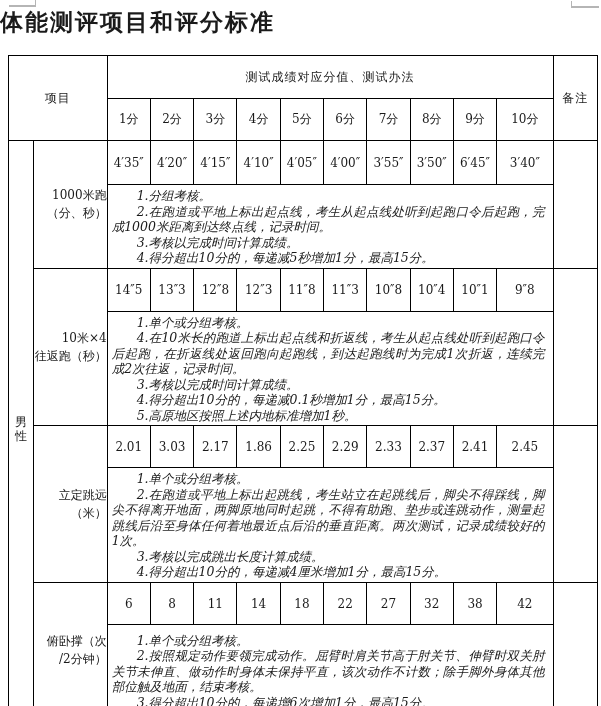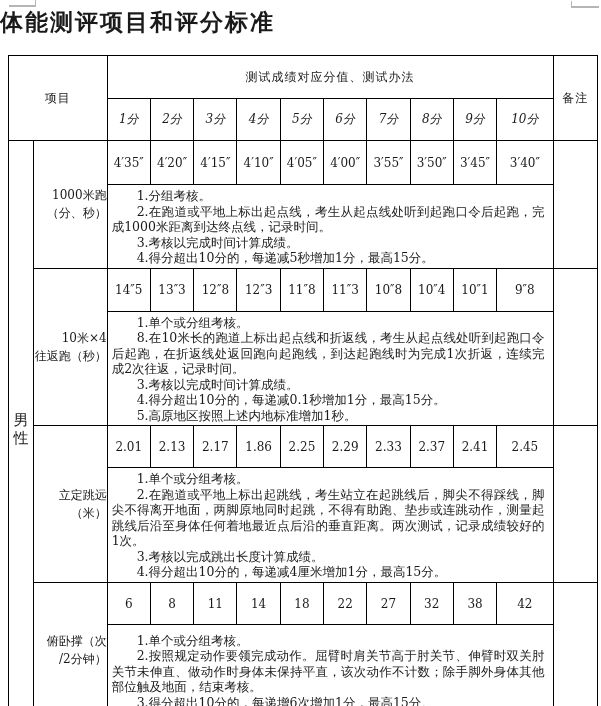--- a/index.html
+++ b/index.html
@@ -17,28 +17,28 @@
   }
   table#score-table{
     position:absolute;left:8px;top:55px;
     border-collapse:collapse;table-layout:fixed;width:590px;
   }
   #score-table td{
     border:1px solid #000;padding:0;vertical-align:middle;
     text-align:center;font-size:12px;overflow:hidden;
   }
   td.hdr{font-size:14px;letter-spacing:1px;font-family:Liberation Serif, serif;}
-  td.score-lbl{font-size:13px;font-style:italic;}
+  td.score-lbl{font-size:13px;}
   td.item{font-size:13px;line-height:1.5;}
   td.item div{white-space:pre-line;text-align:right;}
   td.gender div{
-    width:16px;margin:0 auto;line-height:1.2;font-size:15px;
+    width:16px;margin:0 auto;line-height:1.2;font-size:12px;
     display:flex;flex-direction:column;gap:14px;align-items:center;
   }
-  td.notes{vertical-align:top;text-align:left;}
+  td.notes{vertical-align:top;text-align:left;font-style:italic;}
   td.notes .note{
     font-size:12.5px;line-height:15.5px;text-indent:2em;
     margin:0;padding:0 8px 0 4px;text-align:justify;
   }
   td.notes{padding-top:3px !important;padding-bottom:2px !important;}
   td.val{font-size:12px;margin-top:28px;}
 </style>
 </head>
 <body>
 
@@ -92,21 +92,21 @@
 （分、秒）</div>
     </td>
     <td class="val">4′35″</td>
     <td class="val">4′20″</td>
     <td class="val">4′15″</td>
     <td class="val">4′10″</td>
     <td class="val">4′05″</td>
     <td class="val">4′00″</td>
     <td class="val">3′55″</td>
     <td class="val">3′50″</td>
-    <td class="val">3′45″</td>
+    <td class="val">6′45″</td>
     <td class="val">3′40″</td>
     <td rowspan="2" class="remark"></td>
   </tr>
   <tr style="height:76px">
     <td colspan="10" class="notes">
       <p class="note">1.分组考核。</p>
       <p class="note">2.在跑道或平地上标出起点线，考生从起点线处听到起跑口令后起跑，完成1000米距离到达终点线，记录时间。</p>
       <p class="note">3.考核以完成时间计算成绩。</p>
       <p class="note">4.得分超出10分的，每递减5秒增加1分，最高15分。</p>
     </td>
@@ -125,34 +125,34 @@
     <td class="val">11″3</td>
     <td class="val">10″8</td>
     <td class="val">10″4</td>
     <td class="val">10″1</td>
     <td class="val">9″8</td>
     <td rowspan="2" class="remark"></td>
   </tr>
   <tr style="height:105px">
     <td colspan="10" class="notes">
       <p class="note">1.单个或分组考核。</p>
-      <p class="note">8.在10米长的跑道上标出起点线和折返线，考生从起点线处听到起跑口令后起跑，在折返线处返回跑向起跑线，到达起跑线时为完成1次折返，连续完成2次往返，记录时间。</p>
+      <p class="note">4.在10米长的跑道上标出起点线和折返线，考生从起点线处听到起跑口令后起跑，在折返线处返回跑向起跑线，到达起跑线时为完成1次折返，连续完成2次往返，记录时间。</p>
       <p class="note">3.考核以完成时间计算成绩。</p>
       <p class="note">4.得分超出10分的，每递减0.1秒增加1分，最高15分。</p>
       <p class="note">5.高原地区按照上述内地标准增加1秒。</p>
     </td>
   </tr>
 
   <tr style="height:42px">
     <td rowspan="2" class="item">
       <div>立定跳远
 （米）</div>
     </td>
     <td class="val">2.01</td>
-    <td class="val">2.13</td>
+    <td class="val">3.03</td>
     <td class="val">2.17</td>
     <td class="val">1.86</td>
     <td class="val">2.25</td>
     <td class="val">2.29</td>
     <td class="val">2.33</td>
     <td class="val">2.37</td>
     <td class="val">2.41</td>
     <td class="val">2.45</td>
     <td rowspan="2" class="remark"></td>
   </tr>

